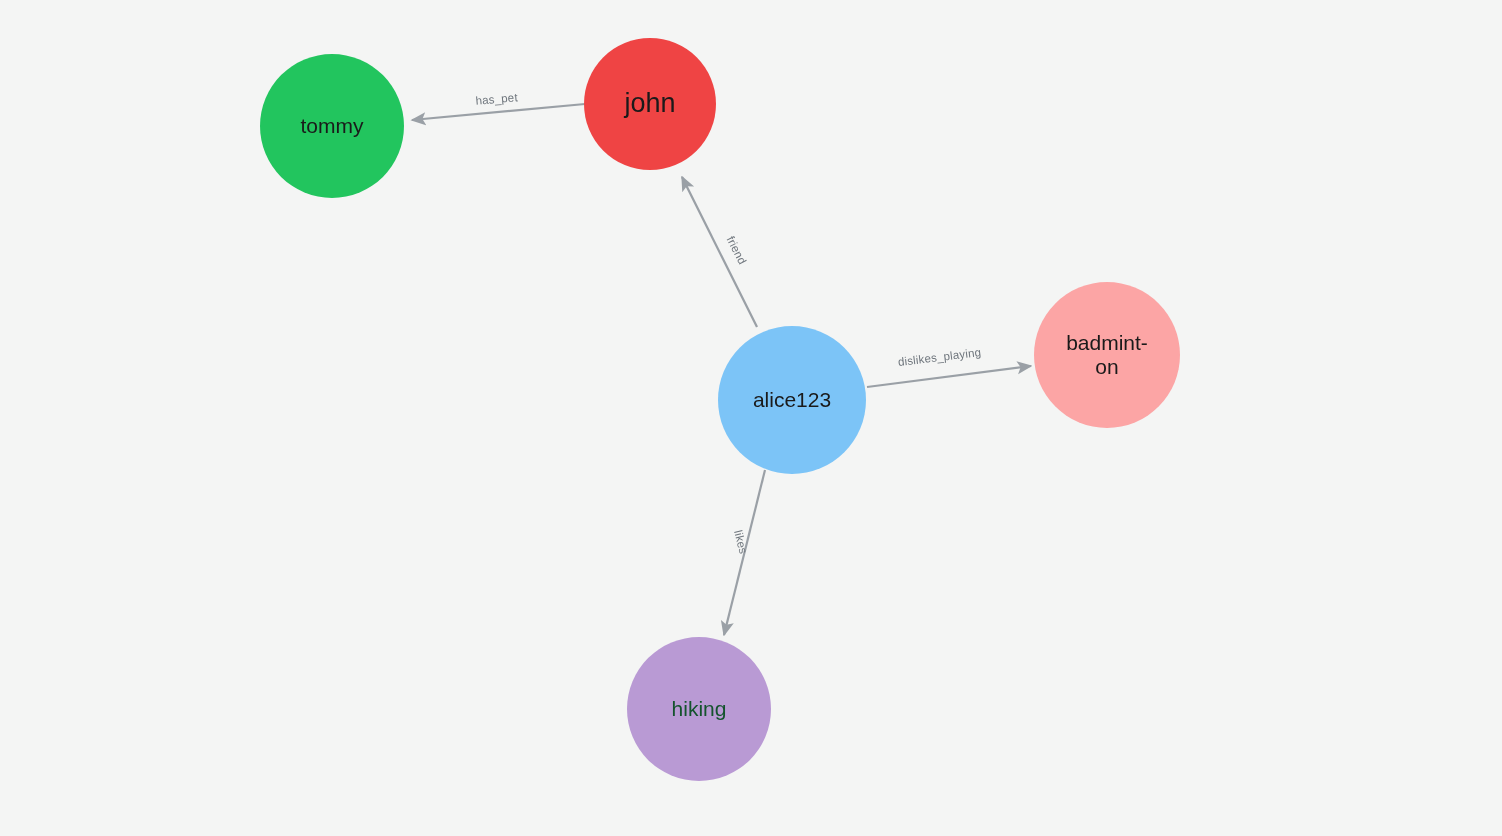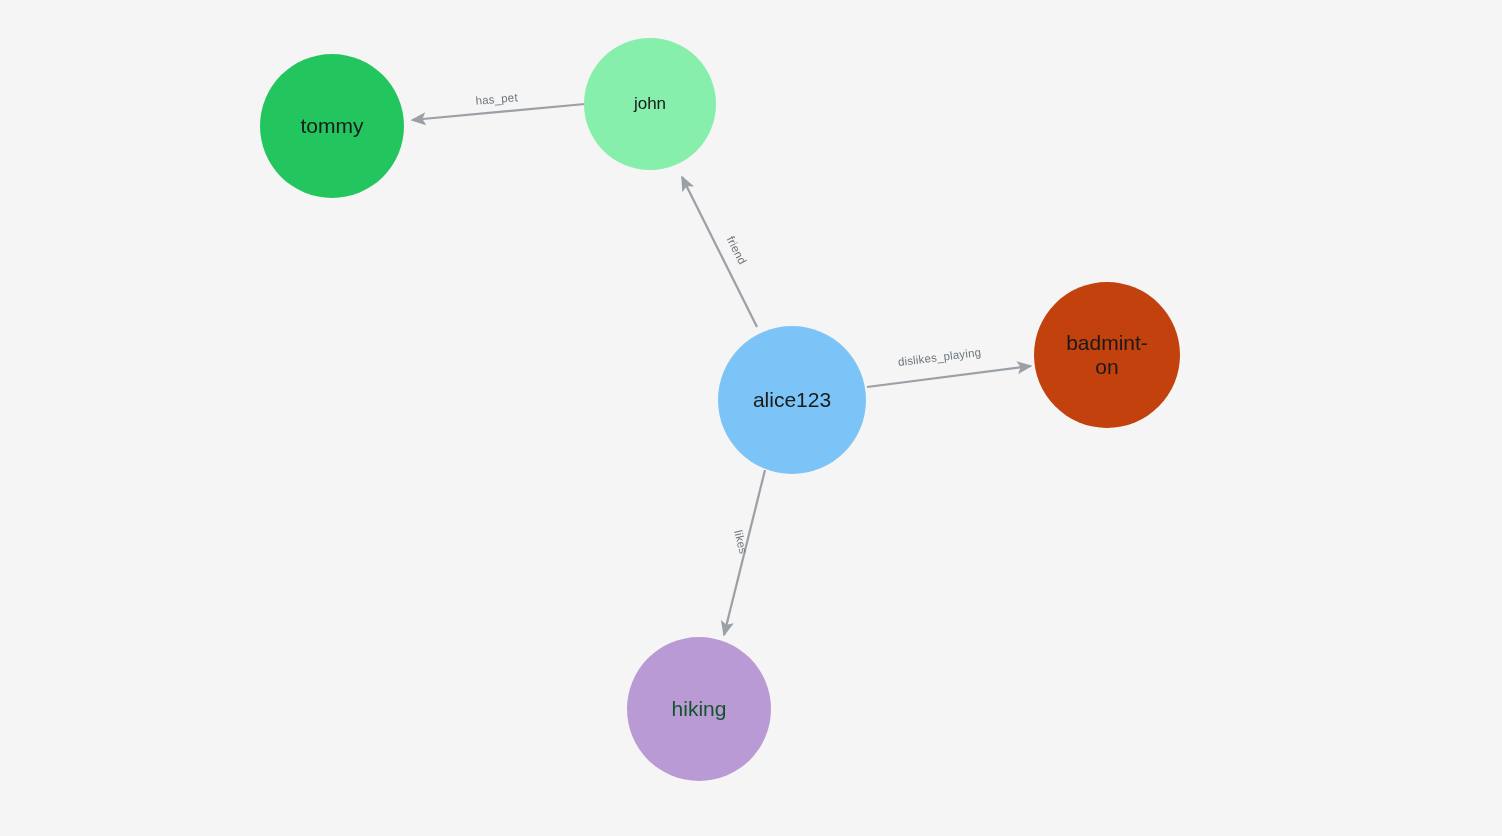--- a/index.html
+++ b/index.html
@@ -81,27 +81,27 @@
       <g>
         <line x1="765" y1="470" x2="724" y2="635" stroke="#9aa0a6" stroke-width="2.2" marker-end="url(#arrowhead)"></line>
         <text class="edge-label" x="737" y="543" text-anchor="middle" fill="#6f767d" transform="rotate(76 737 543)">likes</text>
       </g>
     </svg>
 
   <div id="node-layer">
       <div class="graph-node" style="left: 260px; top: 54px; width: 144px; height: 144px; background: #22c55e; font-size: 21px; color: rgb(26, 26, 26);">
         <span class="node-label">tommy</span>
       </div>
-      <div class="graph-node" style="left: 584px; top: 38px; width: 132px; height: 132px; background: #86efac; font-size: 17px; color: rgb(26, 26, 26);">
+      <div class="graph-node" style="left: 584px; top: 38px; width: 132px; height: 132px; background: #ef4444; font-size: 27px; color: rgb(26, 26, 26);">
         <span class="node-label">john</span>
       </div>
       <div class="graph-node" style="left: 718px; top: 326px; width: 148px; height: 148px; background: rgb(124, 196, 247); font-size: 21px; color: rgb(26, 26, 26);">
         <span class="node-label">alice123</span>
       </div>
-      <div class="graph-node" style="left: 1034px; top: 282px; width: 146px; height: 146px; background: #c2410c; font-size: 21px; color: rgb(26, 26, 26);">
+      <div class="graph-node" style="left: 1034px; top: 282px; width: 146px; height: 146px; background: #fca5a5; font-size: 21px; color: rgb(26, 26, 26);">
         <span class="node-label">badmint-
 on</span>
       </div>
       <div class="graph-node" style="left: 627px; top: 637px; width: 144px; height: 144px; background: rgb(185, 154, 212); font-size: 21px; color: #14532d;">
         <span class="node-label">hiking</span>
       </div>
     </div>
 
 </div>
 

